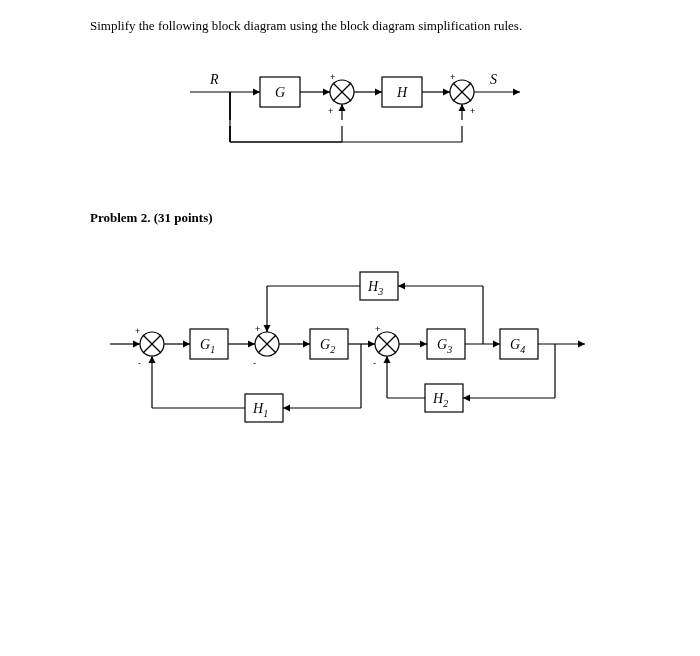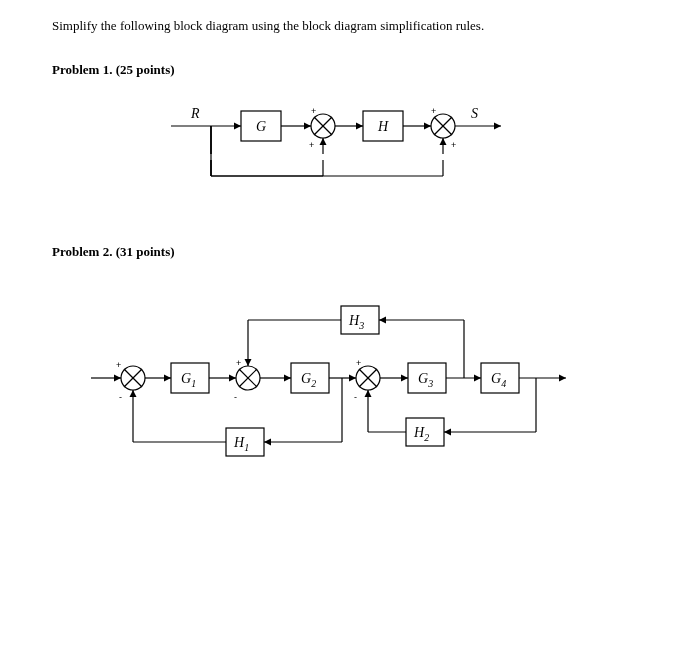--- a/index.html
+++ b/index.html
@@ -5,21 +5,21 @@
   html, body {
     margin: 0;
     padding: 0;
     width: 700px;
     height: 656px;
     background: #fff;
     font-family: "Times New Roman", Times, serif;
     color: #000;
   }
   .page {
-    padding: 18px 80px 0 52px;
+    padding: 18px 80px 0 90px;
     position: relative;
   }
   .intro {
     font-size: 13px;
     margin-bottom: 28px;
   }
   .prob-head {
     font-size: 13px;
     font-weight: bold;
     margin-bottom: 18px;
@@ -36,21 +36,20 @@
   .lbl { font-family: "Times New Roman", Times, serif; font-style: italic; font-size: 14px; }
   .sub { font-family: "Times New Roman", Times, serif; font-style: italic; font-size: 10px; }
   .sgn { font-family: Arial, sans-serif; font-size: 9px; }
 </style>
 </head>
 <body>
 
 <div class="page">
   <div class="intro">Simplify the following block diagram using the block diagram simplification rules.</div>
 
-  <div class="prob-head">Problem 1. (25 points)</div>
 
   <div class="figwrap">
     <svg width="370" height="120" viewBox="0 0 370 120">
       <defs>
         <marker id="ah1" markerWidth="8" markerHeight="8" refX="6" refY="3" orient="auto">
           <path d="M0,0 L6,3 L0,6 Z" fill="#000"></path>
         </marker>
       </defs>
 
       <text class="lbl" x="40" y="22">R</text>

